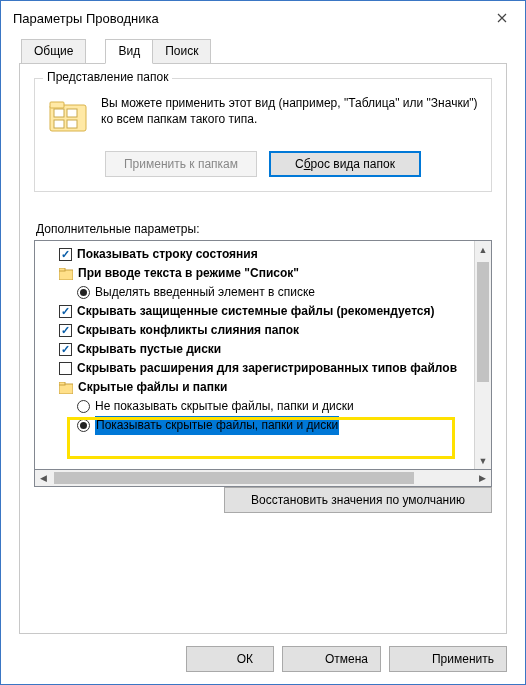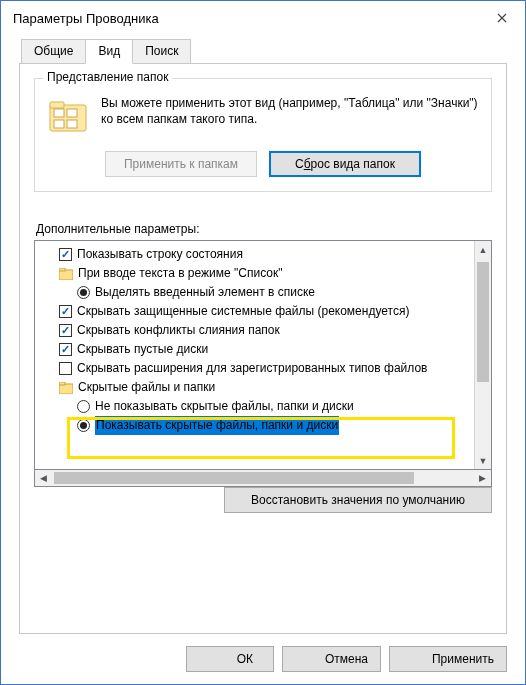--- a/index.html
+++ b/index.html
@@ -53,20 +53,21 @@
     font-size: 12px;
     margin-right: -1px;
     position: relative;
     cursor: default;
   }
   .tab.active {
     background: #fff;
     border-bottom: 1px solid #fff;
     margin-bottom: -1px;
     z-index: 3;
+    margin-left: 20px;
   }
   .tab-page {
     border: 1px solid #c8c8c8;
     flex: 1;
     background: #fff;
     padding: 14px 14px 10px 14px;
     position: relative;
     display: flex;
     flex-direction: column;
   }
@@ -139,21 +140,21 @@
     font-size: 12px;
     line-height: 19px;
   }
   .tree-scroll .row {
     display: flex;
     align-items: center;
     gap: 5px;
     height: 19px;
     white-space: nowrap;
   }
-  .indent1 { padding-left: 18px; }
+  .indent1 { padding-left: 18px; font-weight: bold; }
   .indent2 { padding-left: 36px; }
   .checkbox {
     width: 13px; height: 13px;
     border: 1px solid #333;
     display: inline-flex;
     align-items: center; justify-content: center;
     background: #fff;
     flex-shrink: 0;
   }
   .checkbox.checked::after {

